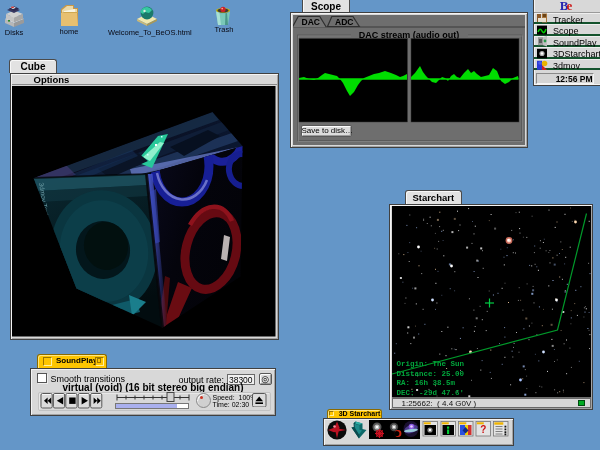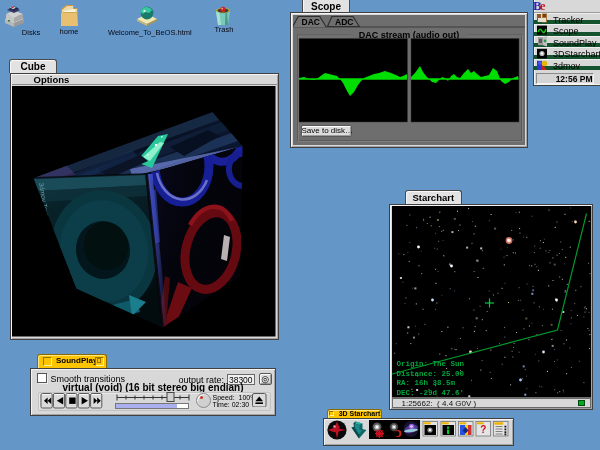--- a/index.html
+++ b/index.html
@@ -3,21 +3,21 @@
 *{margin:0;padding:0;box-sizing:border-box}
 html,body{width:600px;height:450px;overflow:hidden}
 body{background:#6496c8;font-family:"Liberation Sans",sans-serif;position:relative}
 .abs{position:absolute}
 .win{position:absolute;background:#d8d8d8;border:1px solid #404040;box-shadow:inset 1px 1px 0 #f4f4f4, inset -1px -1px 0 #a4a4a4}
 .tab{position:absolute;background:#e2e2e2;border:1px solid #4a4a4a;border-bottom:none;border-radius:3px 3px 0 0;box-shadow:inset 1px 1px 0 #f8f8f8;font-weight:bold;color:#000;text-align:center}
 .ytab{position:absolute;background:#fdc500;border:1px solid #8a6a00;border-bottom:none;border-radius:3px 3px 0 0;box-shadow:inset 1px 1px 0 #ffe680;font-weight:bold;color:#000}
 .ybox{position:absolute;width:9px;height:9px;background:#fdc500;border-top:1px solid #9a7400;border-left:1px solid #9a7400;border-right:1px solid #fff0a0;border-bottom:1px solid #fff0a0}
 .ilabel{position:absolute;color:#0a0a14;font-size:7.5px;text-align:center;white-space:nowrap}
 .btn{position:absolute;background:#dcdcdc;border:1px solid #585858;border-radius:2px;box-shadow:inset 1px 1px 0 #fcfcfc, inset -1px -1px 0 #9c9c9c;text-align:center;color:#000;white-space:nowrap}
-.dsk-item{height:11.6px;border-top:1px solid #efefef;border-bottom:4px solid #14532d;position:relative}
+.dsk-item{height:11.6px;border-top:1px solid #efefef;border-bottom:2px solid #14532d;position:relative}
 .dsk-txt{position:absolute;left:19px;top:1px;font-size:9px;color:#000}
 </style></head><body>
 
 <svg class="abs" style="left:0px;top:0px" width="250" height="40" viewBox="0 0 250 40">
  <g>
   <polygon points="5,19 14,15 24,19 14,23" fill="#e8e8e8"></polygon>
   <polygon points="5,19 5,23 14,27 14,23" fill="#b8b8b8"></polygon>
   <polygon points="24,19 24,23 14,27 14,23" fill="#9a9a9a"></polygon>
   <polygon points="6,14 14,10.5 23,14 14,17.5" fill="#d0d0d0"></polygon>
   <polygon points="6,14 6,19 14,22.5 14,17.5" fill="#c4c4c4"></polygon>
@@ -46,21 +46,21 @@
  <g>
   <ellipse cx="223" cy="10.5" rx="7" ry="2.6" fill="#c8b400"></ellipse>
   <ellipse cx="223" cy="10.5" rx="5.6" ry="2" fill="#3a3a3a"></ellipse>
   <circle cx="223" cy="9.4" r="2.6" fill="#cc2222"></circle>
   <circle cx="222.2" cy="8.6" r="0.9" fill="#ff9999"></circle>
   <polygon points="216,11.5 218,25 228,25 230,11.5 227,13.3 219,13.3" fill="#7ac8b8"></polygon>
   <polygon points="216,11.5 218,25 221,25 219.5,12.8" fill="#a8e0d4"></polygon>
   <polygon points="227,13 228,25 225,25 225.5,13.3" fill="#4a9888"></polygon>
  </g>
 </svg>
-<div class="ilabel" style="left:17px;top:28px;width:28px">Disks</div>
+<div class="ilabel" style="left:0;top:28px;width:28px">Disks</div>
 <div class="ilabel" style="left:55px;top:26.5px;width:28px">home</div>
 <div class="ilabel" style="left:108px;top:27.5px;width:80px">Welcome_To_BeOS.html</div>
 <div class="ilabel" style="left:205px;top:25px;width:38px">Trash</div>
 
 <div class="tab" style="left:9px;top:59px;width:48px;height:14px;font-size:10px;line-height:14.5px">Cube</div>
 <div class="win" style="left:9.5px;top:73px;width:269px;height:266.5px"></div>
 <div class="abs" style="left:11.5px;top:74.5px;width:265px;height:10.5px;background:#d8d8d8;border-bottom:1px solid #8a8a8a;font-weight:bold;font-size:9.5px;color:#000;padding-left:22px;line-height:10.5px">Options</div>
 <svg class="abs" style="left:12px;top:86px" width="263.5" height="250.5" viewBox="0 0 263.5 250.5">
  <rect width="263.5" height="250.5" fill="#000"></rect>
  <defs>
@@ -160,21 +160,21 @@
 </svg>
 <svg class="abs" style="left:0px;top:0px;pointer-events:none" width="600" height="450" viewBox="0 0 600 450">
  <line x1="299" y1="79" x2="407" y2="79" stroke="#00dd00" stroke-width="1.4"></line>
  <line x1="411" y1="79" x2="518.5" y2="79" stroke="#00dd00" stroke-width="1.4"></line>
  <polygon points="299.0,78.0 304.0,77.0 309.0,79.0 314.0,80.0 318.0,78.0 322.0,75.0 325.0,73.0 329.0,74.0 333.0,75.0 337.0,76.0 340.0,79.0 343.0,83.0 347.0,91.0 350.0,96.0 354.0,92.0 358.0,85.0 361.0,81.0 364.0,78.0 369.0,76.0 374.0,74.0 379.0,73.0 385.0,71.0 391.0,73.0 396.0,75.0 400.0,77.0 403.0,76.0 407.0,74.0 407.0,79.0 299.0,79.0" fill="#00dd00"></polygon>
  <polygon points="411.0,77.0 415.0,73.0 420.0,66.0 423.0,72.0 426.0,76.0 429.0,79.0 432.0,82.0 436.0,83.0 439.0,80.0 442.0,77.0 445.0,78.0 448.0,81.0 451.0,76.0 454.0,74.0 457.0,77.0 460.0,78.0 464.0,73.0 468.0,69.0 471.0,73.0 474.0,71.0 477.0,74.0 481.0,77.0 485.0,76.0 489.0,75.0 493.0,68.0 497.0,71.0 501.0,81.0 505.0,84.0 509.0,82.0 513.0,78.0 518.0,76.0 518.5,79.0 411.0,79.0" fill="#00dd00"></polygon>
 </svg>
 <div class="btn" style="left:300.5px;top:124.5px;width:51px;height:12px;font-size:8px;line-height:10.5px">Save to disk…</div>
 
 <div class="abs" style="left:533px;top:0px;width:67px;height:86px;background:#d8d8d8;border-left:1px solid #404040;border-bottom:1px solid #404040;box-shadow:inset 1px -1px 0 #f4f4f4"></div>
-<div class="abs" style="left:533px;top:0px;width:66px;height:12px;text-align:left;font-family:'Liberation Serif',serif;font-weight:bold;font-size:13px;line-height:12px"><span style="color:#2626b0">B</span><span style="color:#cc1818;margin-left:-2px">e</span></div>
+<div class="abs" style="left:533px;top:0px;width:66px;height:12px;text-align:center;font-family:'Liberation Serif',serif;font-weight:bold;font-size:13px;line-height:12px"><span style="color:#2626b0">B</span><span style="color:#cc1818;margin-left:-2px">e</span></div>
 <div class="abs" style="left:534px;top:12px;width:66px;border-top:1px solid #9a9a9a"></div>
 <div class="abs" style="left:534px;top:12.5px;width:66px;height:58px;font-size:8px">
  <div class="dsk-item">
       <span class="dsk-txt">Tracker</span>
     </div>
  <div class="dsk-item">
       <span class="dsk-txt">Scope</span>
     </div>
  <div class="dsk-item">
       <span class="dsk-txt">SoundPlay</span>

